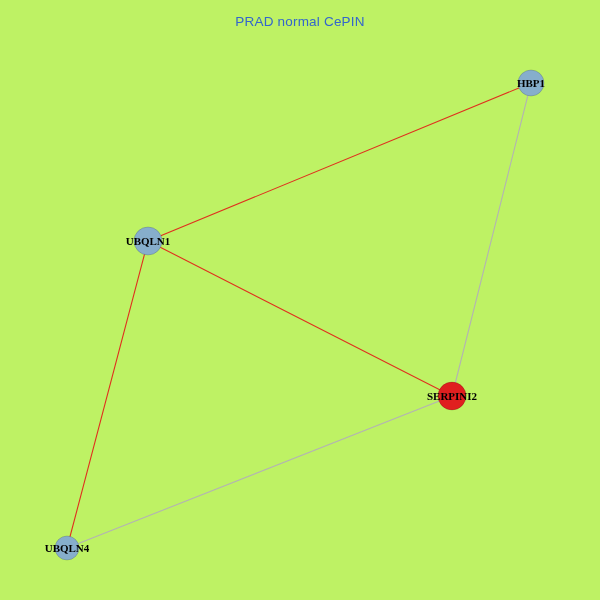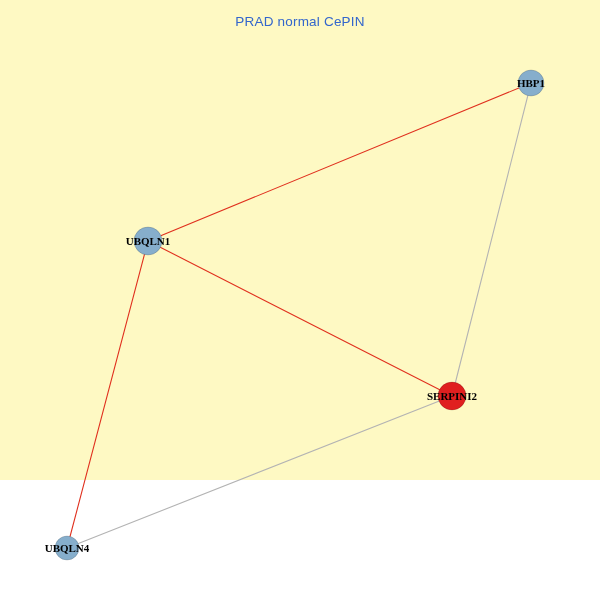--- a/index.html
+++ b/index.html
@@ -7,22 +7,22 @@
     padding: 0;
     background: #ffffff;
     width: 600px;
     height: 600px;
     overflow: hidden;
     font-family: "Liberation Sans", sans-serif;
   }
   .stage {
     position: relative;
     width: 600px;
-    height: 480px;
-    background: #fef9c3;
+    height: 600px;
+    background: #bef264;
   }
   .chart-title {
     position: absolute;
     top: 14px;
     left: 0;
     width: 100%;
     text-align: center;
     font-size: 13.5px;
     font-family: "Liberation Sans", sans-serif;
     letter-spacing: 0.2px;

